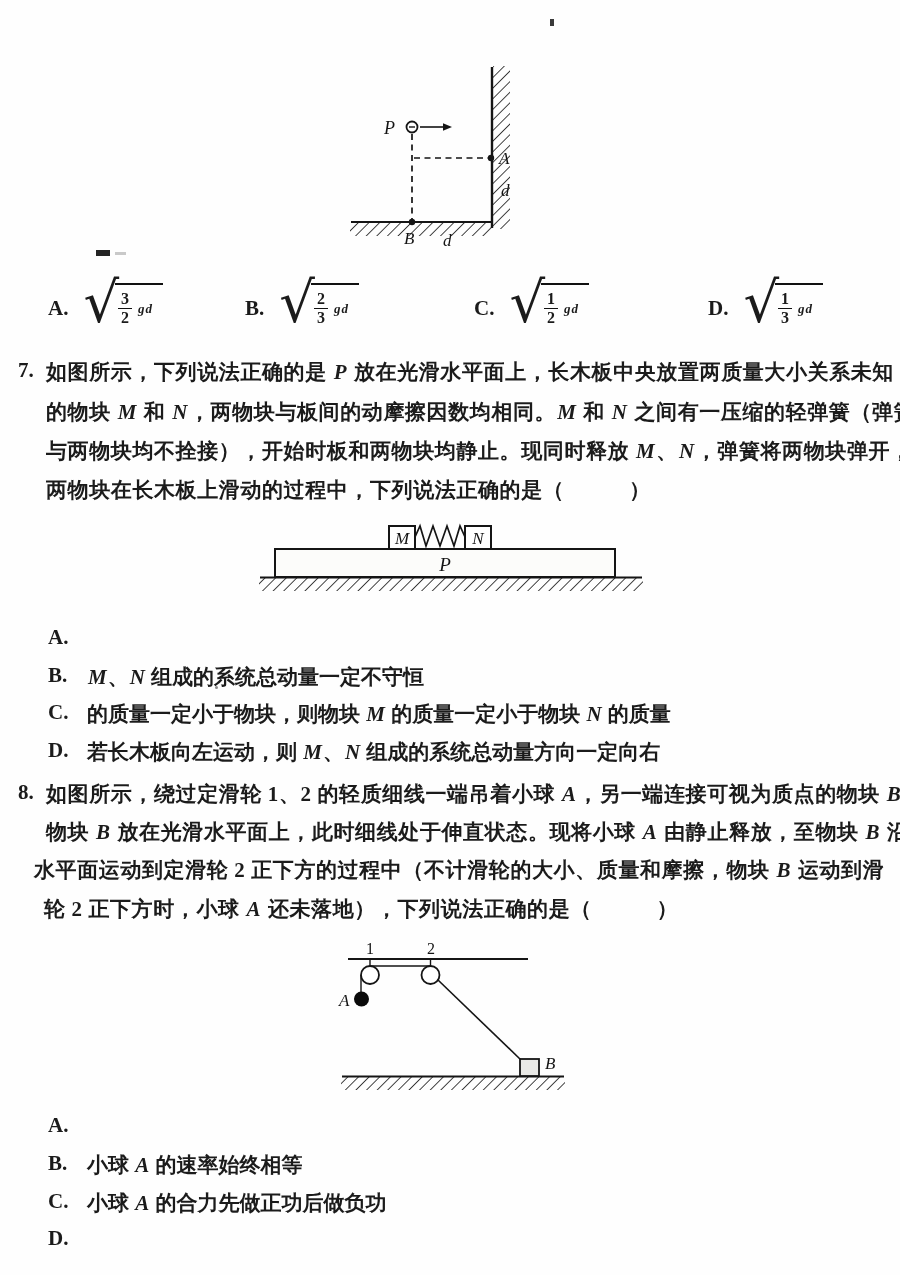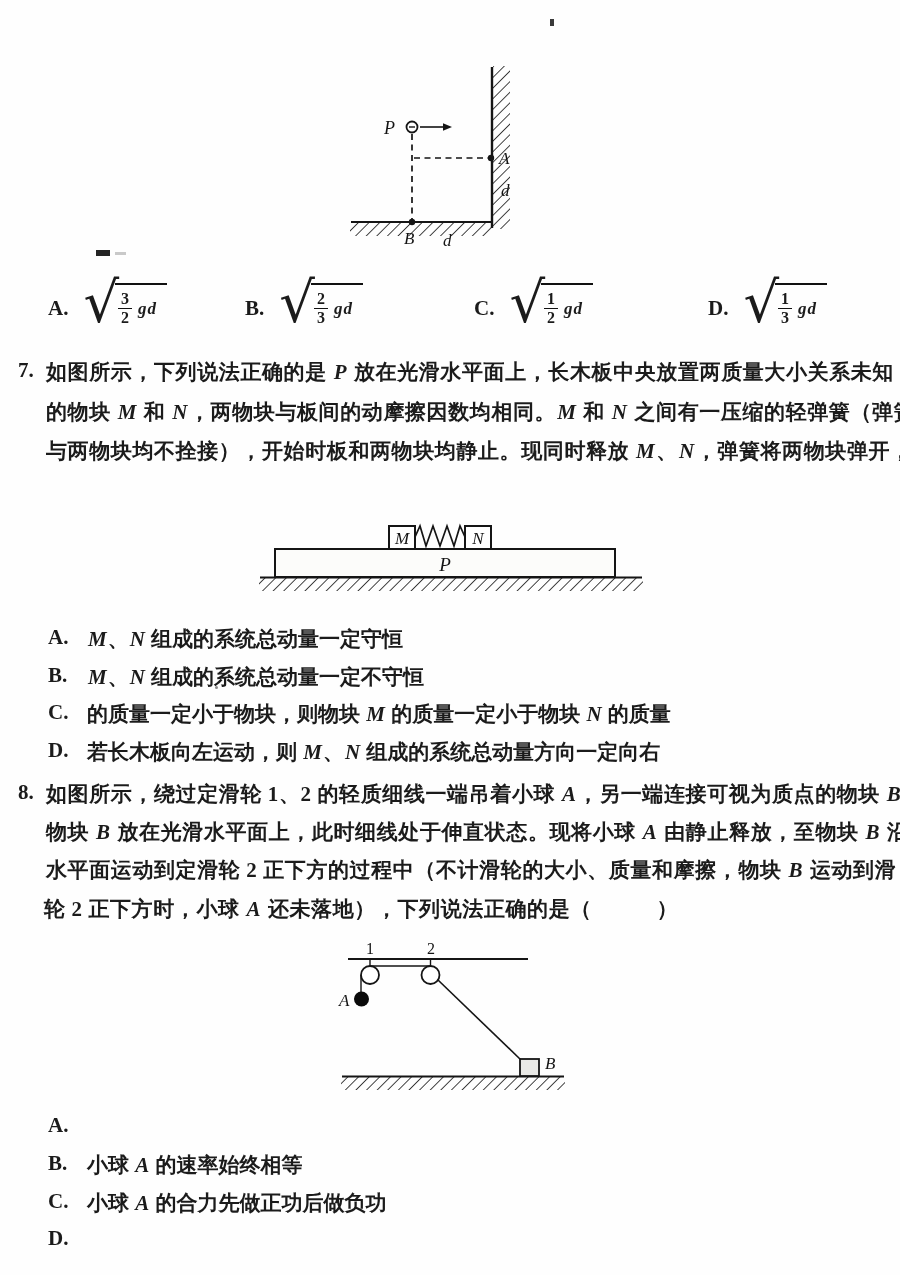--- a/index.html
+++ b/index.html
@@ -22,21 +22,21 @@
                  font-family:"Liberation Serif",serif;}
   .sqrt{display:flex;align-items:flex-start;}
   .sign{font-family:"DejaVu Sans",sans-serif;font-size:56px;line-height:50px;font-weight:400;
         margin-right:-4px;transform:translateY(-5px);}
   .radicand{border-top:2.5px solid #111;height:46px;box-sizing:border-box;
             display:flex;align-items:center;gap:6px;padding:3px 10px 0 3px;}
   .frac{display:flex;flex-direction:column;align-items:center;font-size:16px;line-height:1.15;
         font-weight:600;}
   .frac .den{border-top:1.8px solid #111;}
   .frac span{padding:0 3px;}
-  .gd{font-size:17px;font-style:italic;font-weight:600;letter-spacing:1px;}
+  .gd{font-size:13px;font-style:italic;font-weight:600;letter-spacing:1px;}
 
   
   svg{position:absolute;overflow:visible;}
   svg text{font-family:"Liberation Serif",serif;fill:#141414;}
   .it{font-style:italic;}
 
   
   .art{position:absolute;}
 </style>
 </head>
@@ -127,54 +127,54 @@
           </span>
         <span class="gd">gd</span>
       </span>
     </span>
   </div>
 
   <div class="qnum" style="left:18px;top:358px;">7.</div>
   <div class="line" style="left:46px;top:358px;"><span>如图所示，下列说法正确的是 </span><span class="var">P</span><span> 放在光滑水平面上，长木板中央放置两质量大小关系未知</span></div>
   <div class="line" style="left:46px;top:398px;"><span>的物块 </span><span class="var">M</span><span> 和 </span><span class="var">N</span><span>，两物块与板间的动摩擦因数均相同。</span><span class="var">M</span><span> 和 </span><span class="var">N</span><span> 之间有一压缩的轻弹簧（弹簧</span></div>
   <div class="line" style="left:46px;top:437px;"><span>与两物块均不拴接），开始时板和两物块均静止。现同时释放 </span><span class="var">M</span><span>、</span><span class="var">N</span><span>，弹簧将两物块弹开，</span></div>
+  <div class="line" style="left:46px;top:476px;"><span>两物块在长木板上滑动的过程中，下列说法正确的是（　　　）</span></div>
 
   <svg style="left:255px;top:513px;" width="395" height="87" viewBox="0 0 395 87">
     <rect x="4" y="65" width="384" height="13" fill="url(#hatch)"></rect>
     <line x1="5" y1="64.5" x2="387" y2="64.5" stroke="#151515" stroke-width="2.2"></line>
     <rect x="20" y="36" width="340" height="28" fill="#fcfcfa" stroke="#151515" stroke-width="2"></rect>
     <rect x="134" y="13" width="26" height="23" fill="#fff" stroke="#151515" stroke-width="2"></rect>
     <rect x="210" y="13" width="26" height="23" fill="#fff" stroke="#151515" stroke-width="2"></rect>
     <polyline points="160,24 165,13 171,33 178,13 185,33 192,13 199,33 205,13 210,24" fill="none" stroke="#151515" stroke-width="1.7"></polyline>
     <text class="it" x="147" y="31" font-size="17" text-anchor="middle">M</text>
     <text class="it" x="223" y="31" font-size="17" text-anchor="middle">N</text>
     <text class="it" x="190" y="58" font-size="19" text-anchor="middle">P</text>
   </svg>
 
   <div class="opt" style="left:48px;top:625px;">
     <span class="letter">A.</span>
-    <span><span class="var">M</span><span>、</span><span class="var">N</span><span> 组成的系统总动量一定守恒</span></span>
   </div>
   <div class="opt" style="left:48px;top:663px;">
     <span class="letter">B.</span>
     <span><span class="var">M</span><span>、</span><span class="var">N</span><span> 组成的系统总动量一定不守恒</span></span>
   </div>
   <div class="opt" style="left:48px;top:700px;">
     <span class="letter">C.</span>
     <span><span>的质量一定小于物块，则物块 </span><span class="var">M</span><span> 的质量一定小于物块 </span><span class="var">N</span><span> 的质量</span></span>
   </div>
   <div class="opt" style="left:48px;top:738px;">
     <span class="letter">D.</span>
     <span><span>若长木板向左运动，则 </span><span class="var">M</span><span>、</span><span class="var">N</span><span> 组成的系统总动量方向一定向右</span></span>
   </div>
 
   <div class="qnum" style="left:18px;top:780px;">8.</div>
   <div class="line" style="left:46px;top:780px;"><span>如图所示，绕过定滑轮 1、2 的轻质细线一端吊着小球 </span><span class="var">A</span><span>，另一端连接可视为质点的物块 </span><span class="var">B</span></div>
   <div class="line" style="left:46px;top:818px;"><span>物块 </span><span class="var">B</span><span> 放在光滑水平面上，此时细线处于伸直状态。现将小球 </span><span class="var">A</span><span> 由静止释放，至物块 </span><span class="var">B</span><span> 沿</span></div>
-  <div class="line" style="left:46px;top:856px;"><span>水平面运动到定滑轮 2 正下方的过程中（不计滑轮的大小、质量和摩擦，物块 </span><span class="var">B</span><span> 运动到滑</span></div>
+  <div class="line" style="left:34px;top:856px;"><span>水平面运动到定滑轮 2 正下方的过程中（不计滑轮的大小、质量和摩擦，物块 </span><span class="var">B</span><span> 运动到滑</span></div>
   <div class="line" style="left:44px;top:895px;"><span>轮 2 正下方时，小球 </span><span class="var">A</span><span> 还未落地），下列说法正确的是（　　　）</span></div>
 
   <svg style="left:330px;top:935px;" width="270" height="160" viewBox="0 0 270 160">
     <line x1="18" y1="24" x2="198" y2="24" stroke="#151515" stroke-width="1.8"></line>
     <text x="40" y="19" font-size="16" text-anchor="middle">1</text>
     <text x="101" y="19" font-size="16" text-anchor="middle">2</text>
     <line x1="40" y1="24" x2="40" y2="33" stroke="#151515" stroke-width="1.4"></line>
     <line x1="100.5" y1="24" x2="100.5" y2="33" stroke="#151515" stroke-width="1.4"></line>
     <line x1="40" y1="31" x2="100.5" y2="31" stroke="#151515" stroke-width="1.4"></line>
     <circle cx="40" cy="40" r="9" fill="#fff" stroke="#151515" stroke-width="1.8"></circle>

